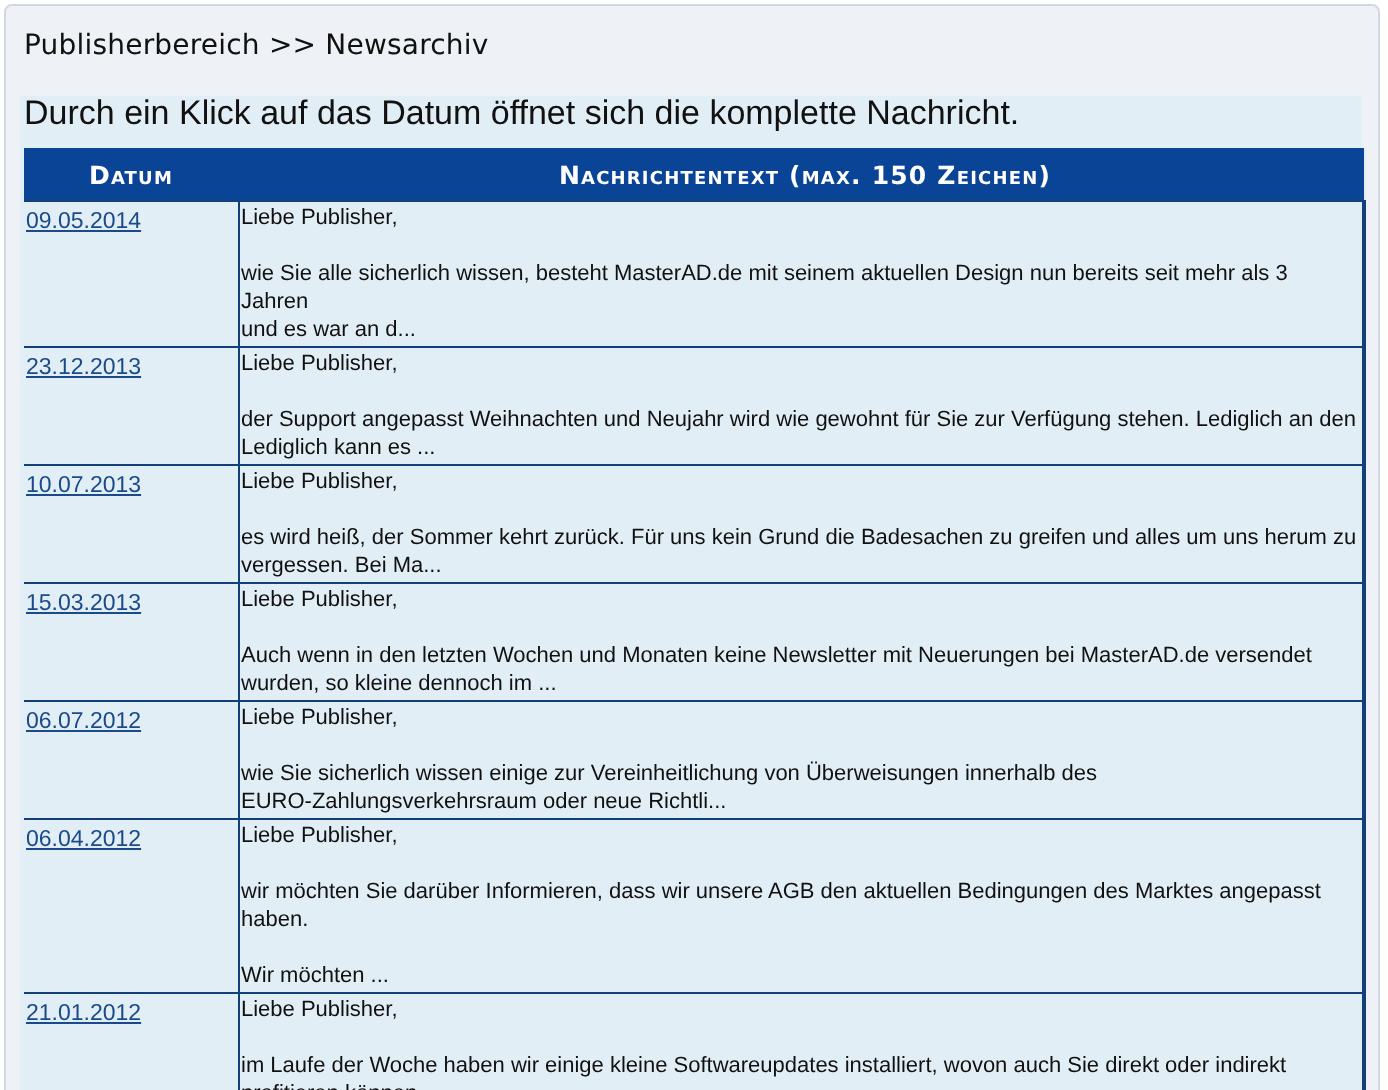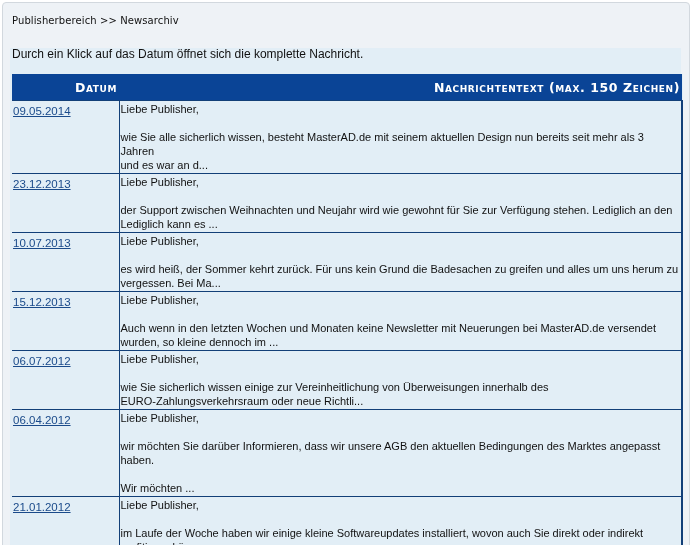--- a/index.html
+++ b/index.html
@@ -12,46 +12,46 @@
     .panel {
       position: absolute; left: 2px; top: 2px; width: 688px; height: 560px;
       background: #eef2f6;
       border: 1px solid #d2d8de;
       border-radius: 4px;
       box-sizing: border-box;
     }
     .breadcrumb {
       position: absolute; left: 12px; top: 15px;
       font-family: "DejaVu Sans", sans-serif;
-      font-size: 10px; color: #111;
+      font-size: 14px; color: #111;
       letter-spacing: 0.1px;
     }
     .content {
       position: absolute; left: 10px; top: 48px; width: 671px; height: 500px;
       background: #e2eef6;
     }
     .hint {
       position: absolute; left: 12px; top: 47px;
-      font-size: 12px; color: #111;
+      font-size: 17px; color: #111;
     }
     table.news {
       position: absolute; left: 12px; top: 74px;
       width: 670px;
       border-collapse: collapse;
       table-layout: fixed;
       background: #e2eef6;
     }
     table.news th {
       background: #0a4496;
       color: #ffffff;
       font-family: "DejaVu Sans", sans-serif;
       font-variant: small-caps;
       font-weight: bold;
       font-size: 12.5px;
-      text-align: right;
+      text-align: center;
       height: 26px;
       padding: 0 2px;
       letter-spacing: 0.6px;
       border: none;
     }
     table.news th.col-text { padding-left: 6px; }
     table.news td {
       vertical-align: top;
       font-size: 11px;
       color: #111;
@@ -107,35 +107,35 @@
           <span class="msg-line"></span>
           <span class="msg-line">wie Sie alle sicherlich wissen, besteht MasterAD.de mit seinem aktuellen Design nun bereits seit mehr als 3 Jahren</span>
           <span class="msg-line">und es war an d...</span>
         </td>
       </tr>
       <tr style="height: 57px;">
         <td class="date-cell"><a class="date-link" href="#">23.12.2013</a></td>
         <td class="text-cell">
           <span class="msg-line">Liebe Publisher,</span>
           <span class="msg-line"></span>
-          <span class="msg-line">der Support zwischen Weihnachten und Neujahr wird wie gewohnt für Sie zur Verfügung stehen. Lediglich an den</span>
+          <span class="msg-line">der Support angepasst Weihnachten und Neujahr wird wie gewohnt für Sie zur Verfügung stehen. Lediglich an den</span>
           <span class="msg-line">Lediglich kann es ...</span>
         </td>
       </tr>
       <tr style="height: 57px;">
         <td class="date-cell"><a class="date-link" href="#">10.07.2013</a></td>
         <td class="text-cell">
           <span class="msg-line">Liebe Publisher,</span>
           <span class="msg-line"></span>
           <span class="msg-line">es wird heiß, der Sommer kehrt zurück. Für uns kein Grund die Badesachen zu greifen und alles um uns herum zu</span>
           <span class="msg-line">vergessen. Bei Ma...</span>
         </td>
       </tr>
       <tr style="height: 57px;">
-        <td class="date-cell"><a class="date-link" href="#">15.12.2013</a></td>
+        <td class="date-cell"><a class="date-link" href="#">15.03.2013</a></td>
         <td class="text-cell">
           <span class="msg-line">Liebe Publisher,</span>
           <span class="msg-line"></span>
           <span class="msg-line">Auch wenn in den letzten Wochen und Monaten keine Newsletter mit Neuerungen bei MasterAD.de versendet</span>
           <span class="msg-line">wurden, so kleine dennoch im ...</span>
         </td>
       </tr>
       <tr style="height: 57px;">
         <td class="date-cell"><a class="date-link" href="#">06.07.2012</a></td>
         <td class="text-cell">

